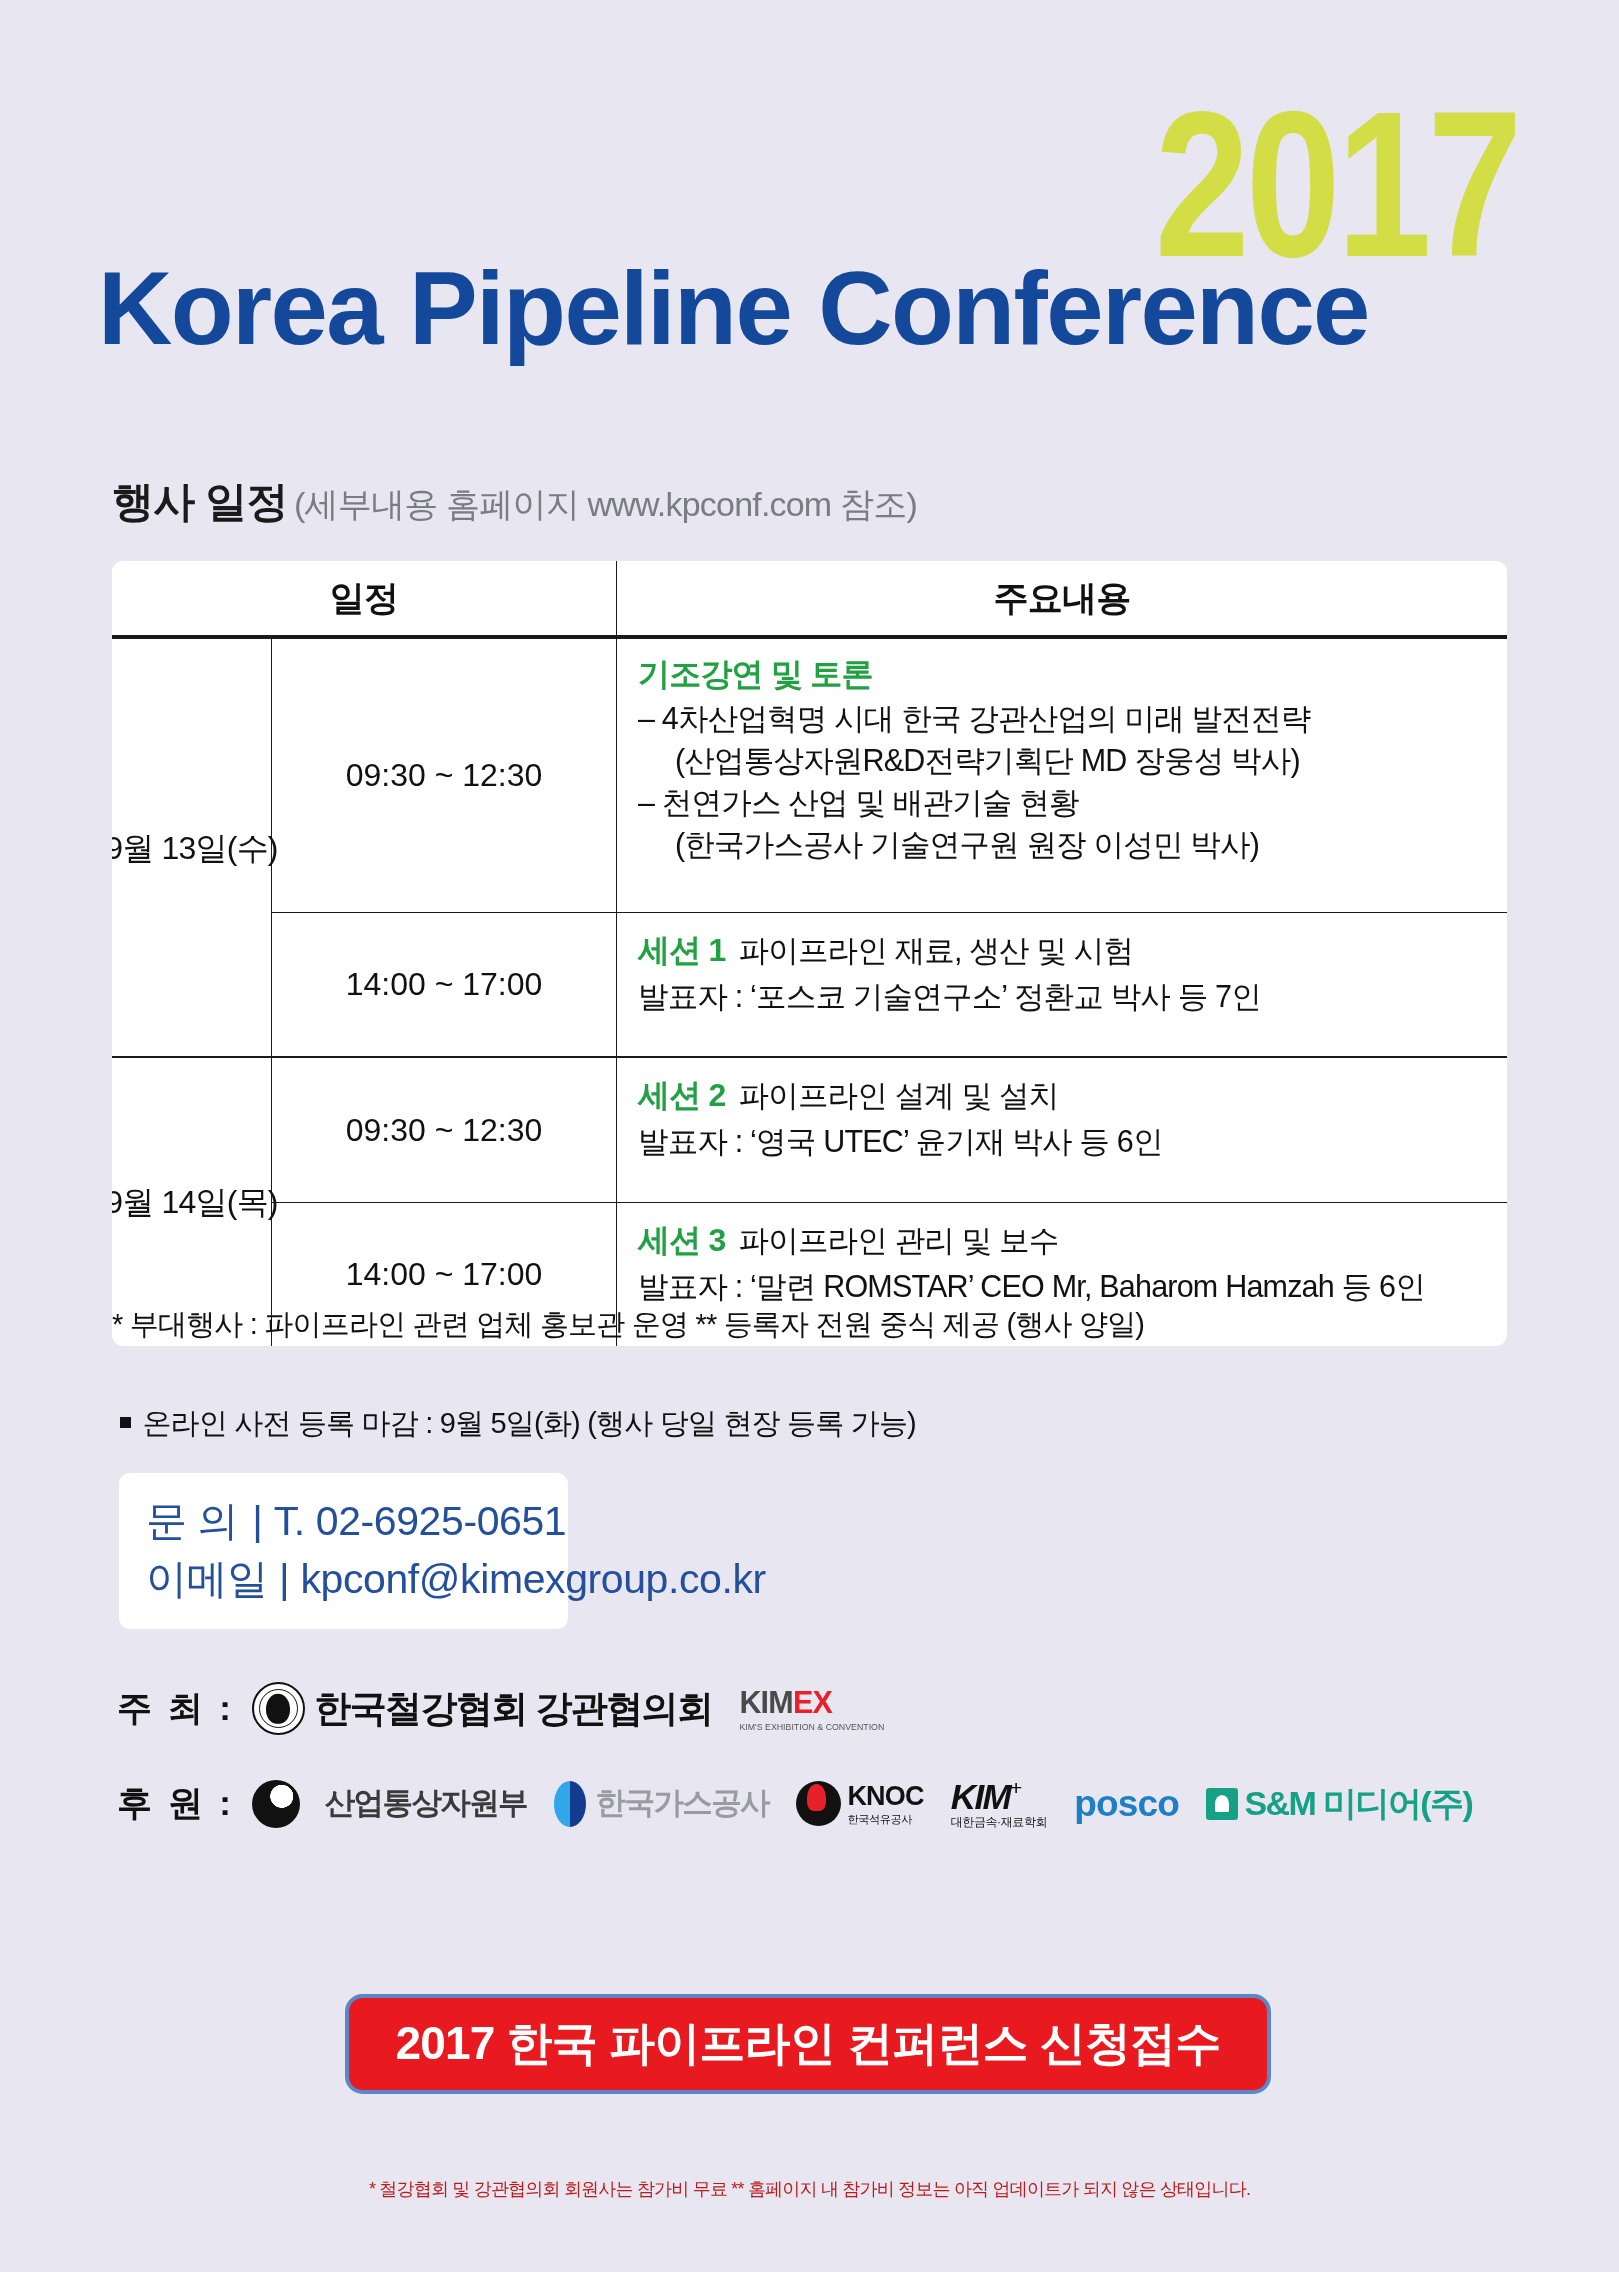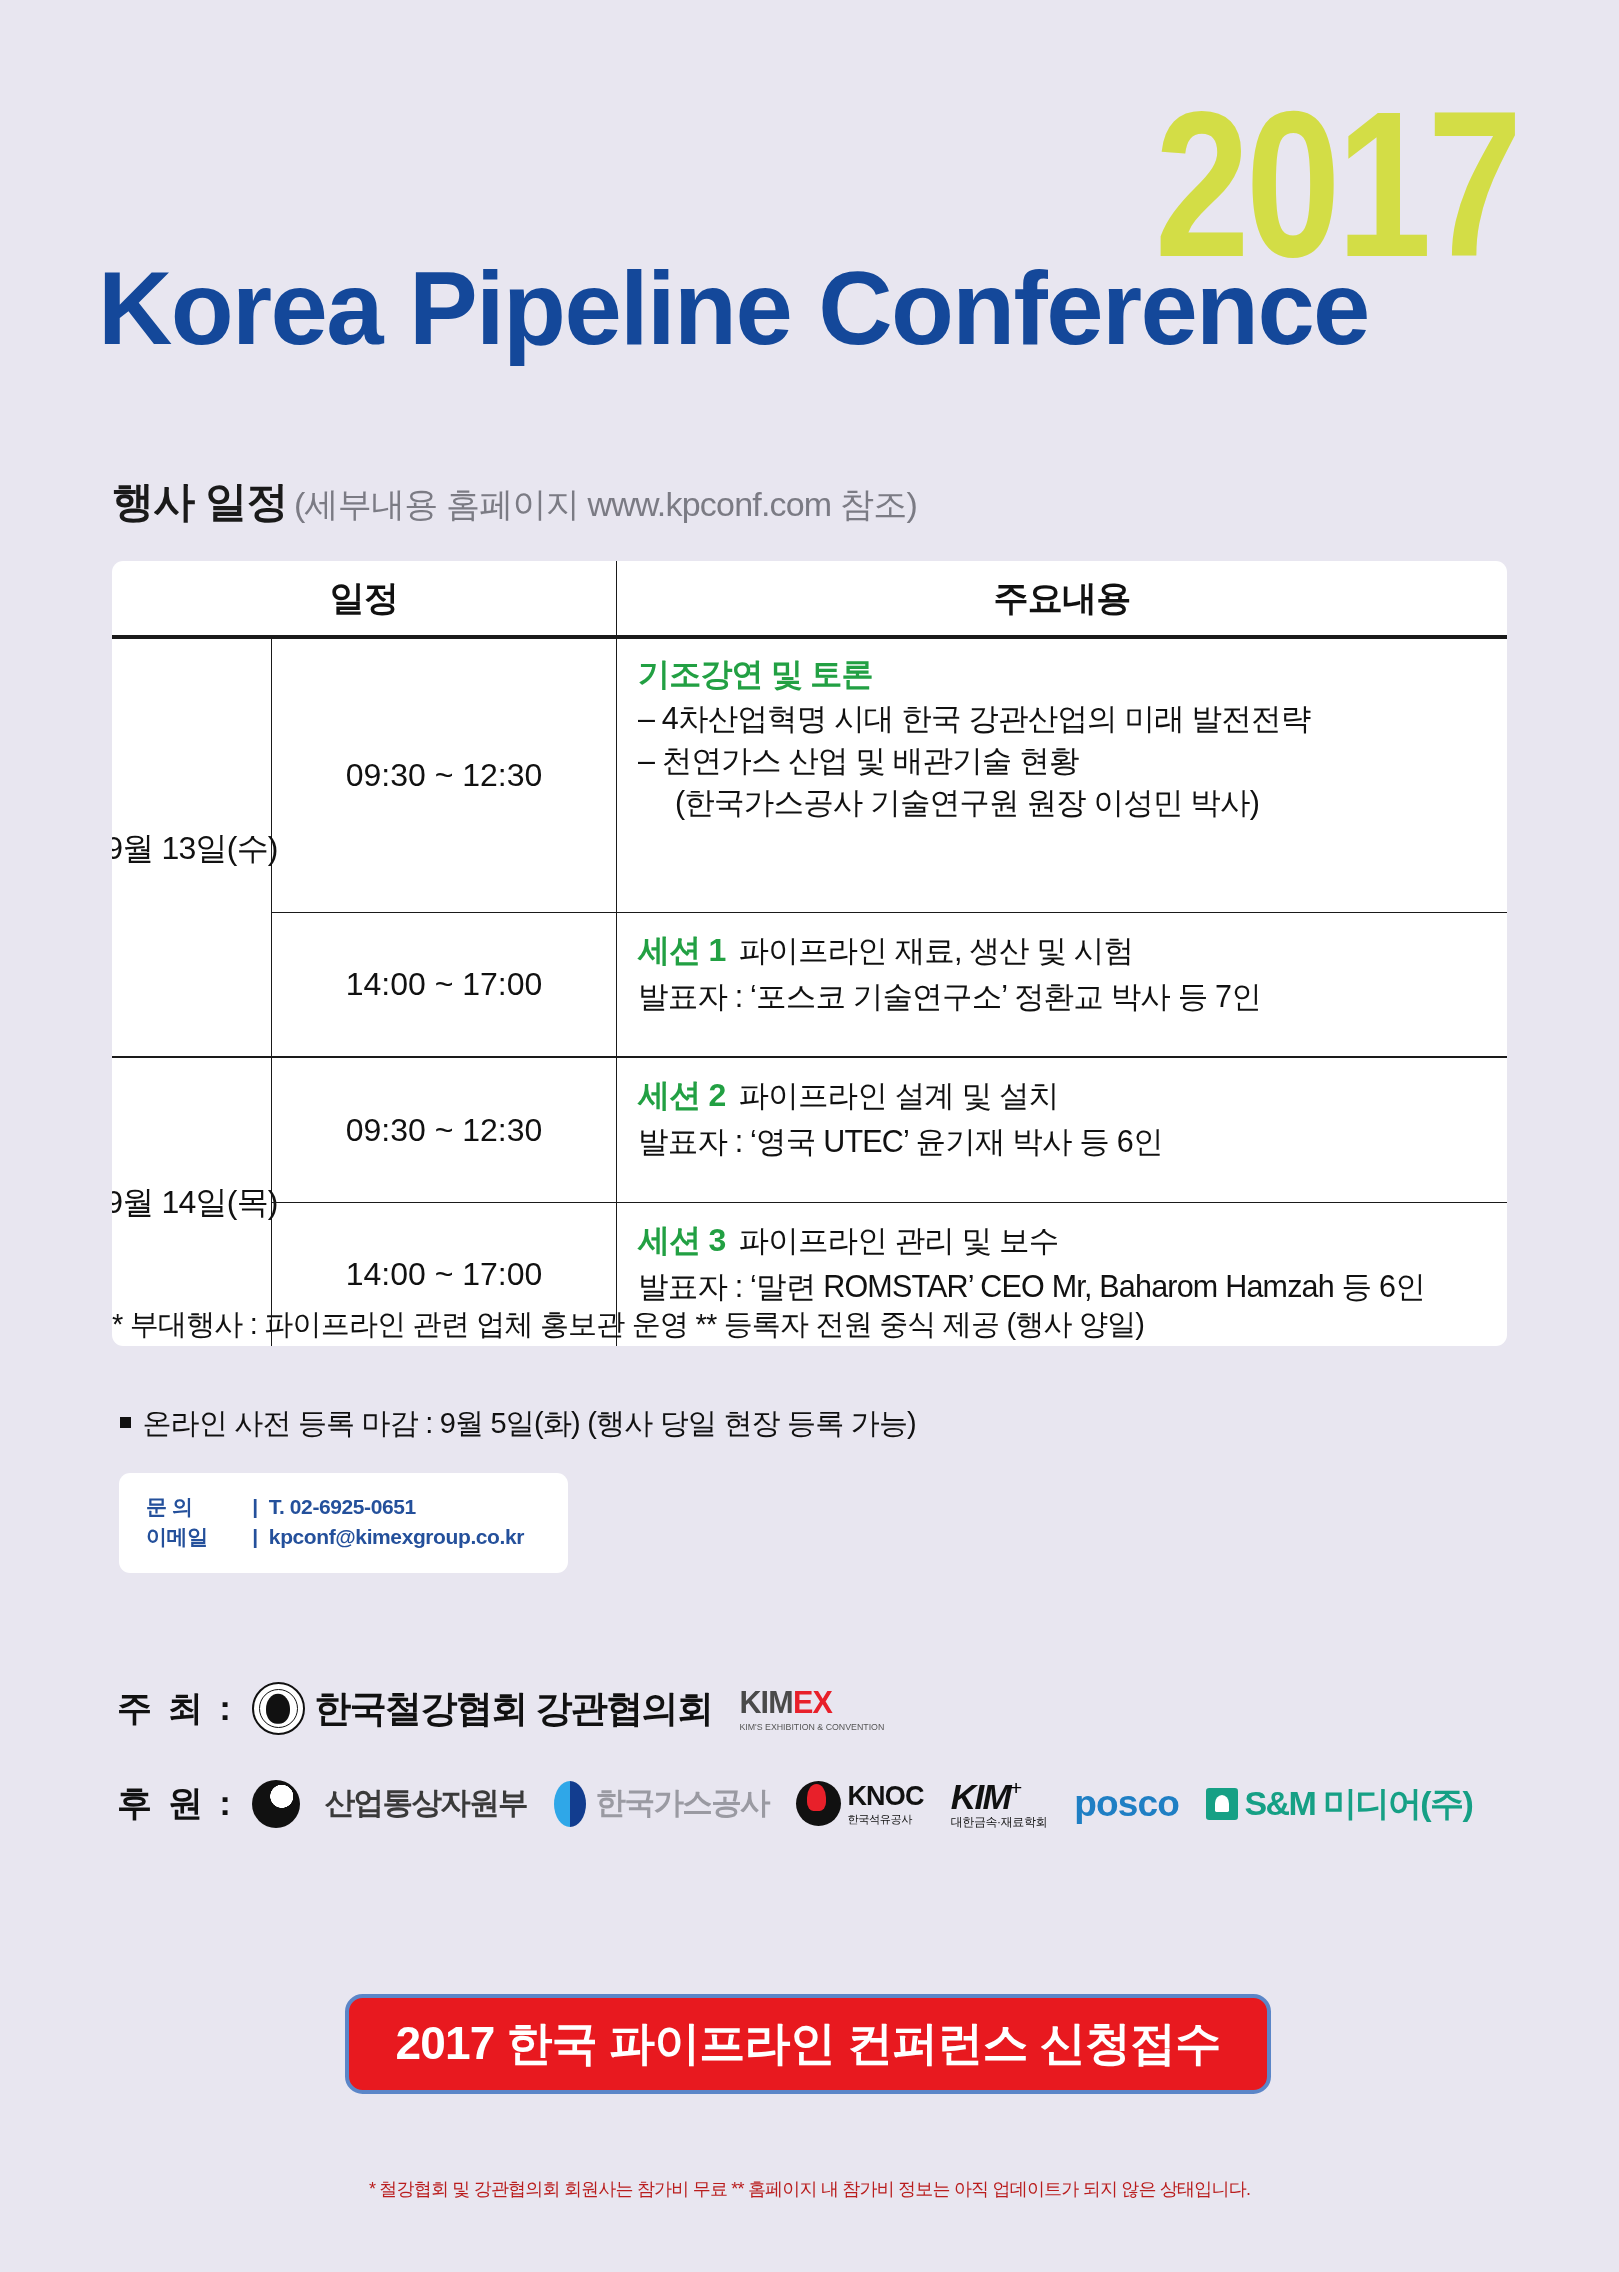--- a/index.html
+++ b/index.html
@@ -225,23 +225,23 @@
   .contact {
     position: absolute;
     left: 119px;
     top: 1473px;
     width: 449px;
     background: #ffffff;
     border-radius: 11.2px;
     padding: 19px 27px 21px 27px;
   }
   .contact .row {
-    font-size: 21px;
+    font-size: 41px;
     color: #24509b;
-    font-weight: 700;
+    font-weight: 400;
     letter-spacing: -0.4px;
     line-height: 1.42;
     white-space: nowrap;
   }
   .contact .lbl { display: inline-block; min-width: 95px; }
   .contact .bar { margin: 0 11.2px; }
 
   
   .sponsor-row {
     position: absolute;
@@ -400,20 +400,21 @@
       </div>
       <div class="rows-col">
 
         <div class="srow r-keynote">
           <div class="time-cell">
             <span>09:30 ~ 12:30</span>
           </div>
           <div class="content-cell">
             <div class="ctitle">기조강연 및 토론</div>
             <div class="cline">– 4차산업혁명 시대 한국 강관산업의 미래 발전전략</div>
+            <div class="cline indent">(산업통상자원R&amp;D전략기획단 MD 장웅성 박사)</div>
             <div class="cline">– 천연가스 산업 및 배관기술 현황</div>
             <div class="cline indent">(한국가스공사 기술연구원 원장  이성민 박사)</div>
           </div>
         </div>
 
         <div class="srow r-s1 inner-sep">
           <div class="time-cell">
             <span>14:00 ~ 17:00</span>
           </div>
           <div class="content-cell">

